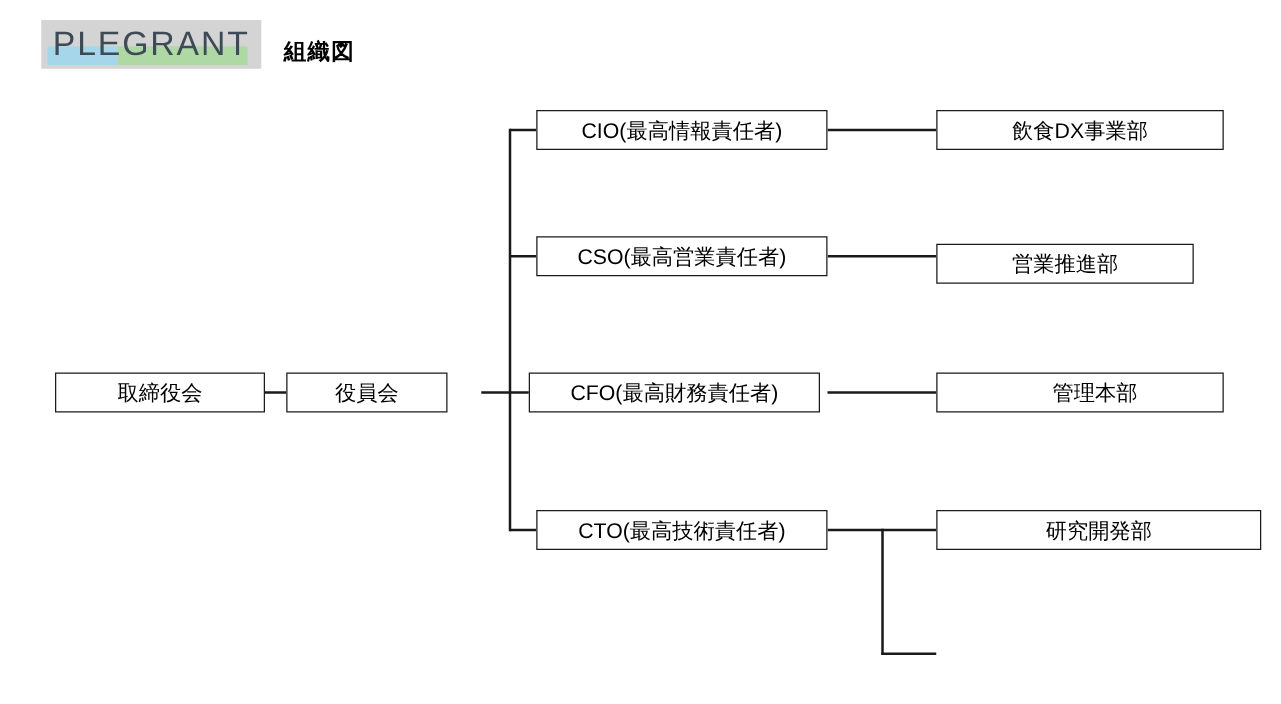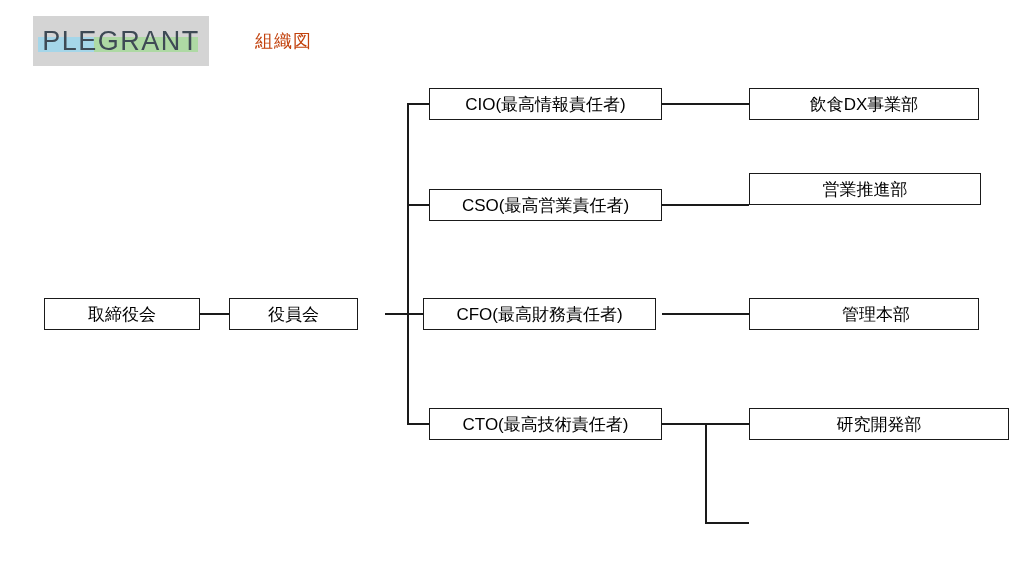--- a/index.html
+++ b/index.html
@@ -11,21 +11,21 @@
     width: 1025px;
     height: 563px;
     background: #ffffff;
     overflow: hidden;
   }
 
   
   .logo {
     position: absolute;
     left: 33px; top: 16px;
-    width: 176px; height: 50px;
+    width: 176px; height: 39px;
     background: #d4d4d4;
   }
   .logo .hl {
     position: absolute;
     top: 21px; height: 15px;
     z-index: 0;
   }
   .logo .hl-blue  { left: 5px;  width: 56px;  background: #a5d6e9; }
   .logo .hl-green { left: 61px; width: 104px; background: #aed9a4; }
   .logo .logo-text {
@@ -33,46 +33,46 @@
     left: 0; top: 0; right: 0; bottom: 0;
     display: flex; align-items: center; justify-content: center;
     z-index: 1;
     font-size: 27px;
     font-weight: 300;
     letter-spacing: 1.5px;
     color: #3e4a55;
   }
   .page-title {
     position: absolute;
-    left: 255px; top: 29px;
+    left: 227px; top: 29px;
     font-size: 18px;
-    font-weight: 400;
-    color: #c2410c;
+    font-weight: 700;
+    color: #000000;
     letter-spacing: 1px;
   }
 
   
   .node {
     position: absolute;
     height: 32px;
     background: #ffffff;
     border: 1.5px solid #1a1a1a;
     display: flex; align-items: center; justify-content: center;
     font-size: 17px;
     color: #000000;
     white-space: nowrap;
   }
-  .n-board    { left: 44px;  top: 298px; width: 156px; }
+  .n-board    { left: 44px;  top: 298px; width: 168px; }
   .n-exec     { left: 229px; top: 298px; width: 129px; }
   .n-cio      { left: 429px; top: 88px;  width: 233px; }
   .n-cso      { left: 429px; top: 189px; width: 233px; }
   .n-cfo      { left: 423px; top: 298px; width: 233px; }
   .n-cto      { left: 429px; top: 408px; width: 233px; }
   .n-dx       { left: 749px; top: 88px;  width: 230px; }
-  .n-sales    { left: 749px; top: 173px; width: 232px; }
+  .n-sales    { left: 749px; top: 195px; width: 206px; }
   .n-admin    { left: 749px; top: 298px; width: 230px; padding-left: 24px; }
   .n-rnd      { left: 749px; top: 408px; width: 260px; }
   .n-solution { left: 749px; top: 507px; width: 230px; }
 
   
   .line { position: absolute; background: #1a1a1a; }
   .l-board-exec { left: 200px; top: 313px; width: 29px; height: 2px; }
   .l-exec-trunk { left: 385px; top: 313px; width: 23px; height: 2px; }
   .l-trunk      { left: 407px; top: 103px; width: 2px;  height: 322px; }
   .l-stub-cio   { left: 408px; top: 103px; width: 21px; height: 2px; }

